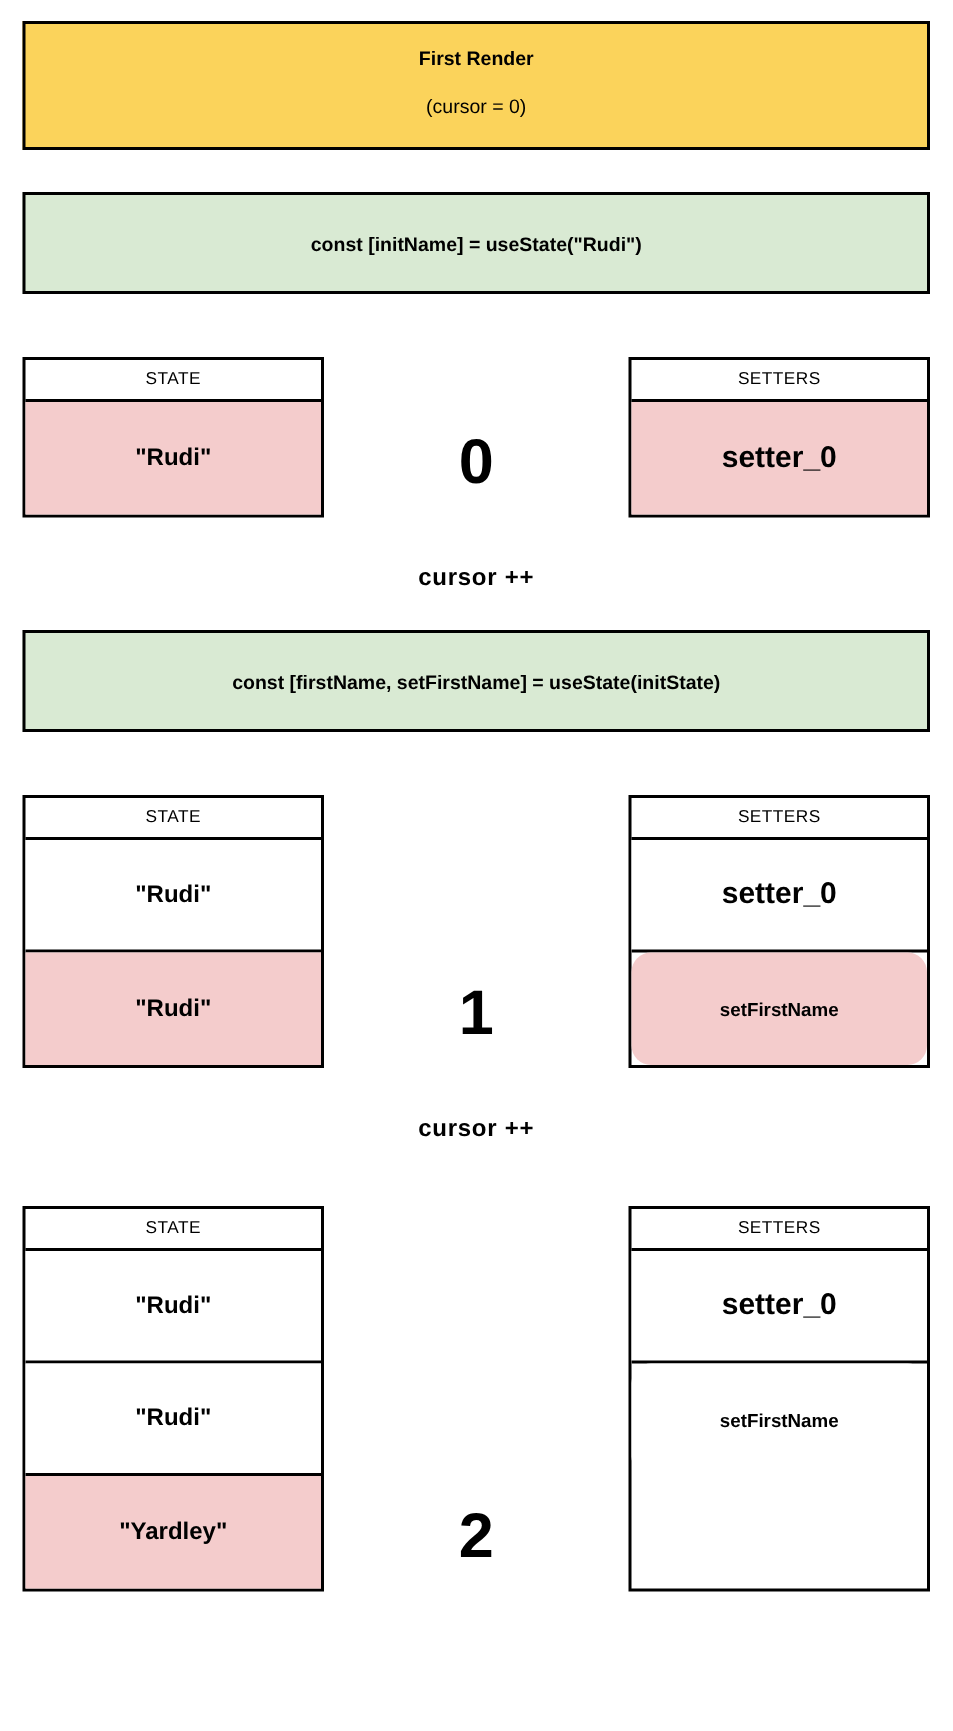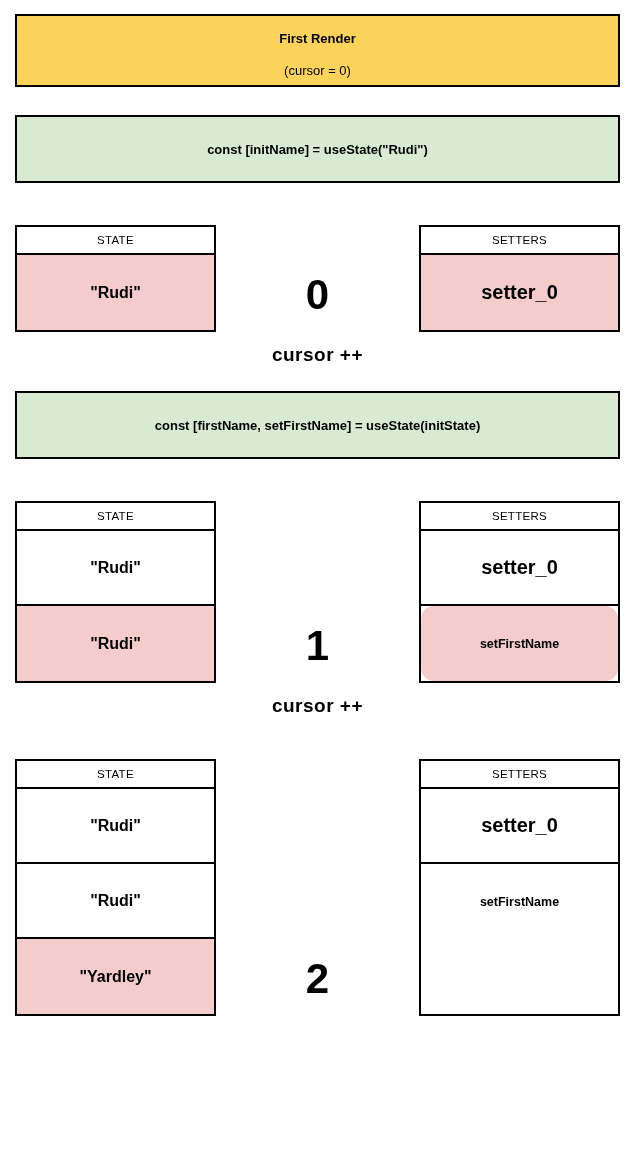--- a/index.html
+++ b/index.html
@@ -4,21 +4,21 @@
 <style>
   * { box-sizing: border-box; }
   html, body { margin: 0; padding: 0; background: #ffffff; }
   body { width: 635px; font-family: "Liberation Sans", sans-serif; color: #000; }
   .page { width: 635px; min-height: 1154px; padding: 14px 15px 20px 15px; }
 
   .banner {
     background: var(--banner-bg, #fbd35b);
     border: 2px solid var(--border, #000);
     text-align: center;
-    padding: 15px 10px 7px;
+    padding: 15px 10px 20px;
     margin-bottom: 28px;
   }
   .banner .title { font-size: 13px; font-weight: 700; }
   .banner .sub   { font-size: 13px; font-weight: 400; margin-top: 17px; }
 
   .code-box {
     background: var(--code-bg, #d9ead3);
     border: 2px solid var(--border, #000);
     height: 68px;
     display: flex; align-items: center; justify-content: center;
@@ -40,21 +40,21 @@
     background: #fff;
   }
   .tbl .cell:last-child { border-bottom: 0; }
   .cell.highlight { background: var(--highlight-bg, #f4cccc); }
   .cell.md { font-size: 20px; }
   .cell.sm { font-size: 12.5px; border-radius: 13px; }
 
   .cursor-col { flex: 1; display: flex; flex-direction: column; justify-content: flex-end; align-items: center; }
   .cursor-num { height: 75px; display: flex; align-items: center; justify-content: center; font-size: 42px; font-weight: 700; }
 
-  .cursor-inc { margin: 12px 0 25px; text-align: center; font-size: 19px; font-weight: 700; letter-spacing: 0.5px; }
+  .cursor-inc { margin: 32px 0 25px; text-align: center; font-size: 16px; font-weight: 700; letter-spacing: 0.5px; }
 </style>
 </head>
 <body>
 
 <div class="page">
 
   <div class="banner">
     <div class="title">First Render</div>
     <div class="sub">(cursor = 0)</div>
   </div>

